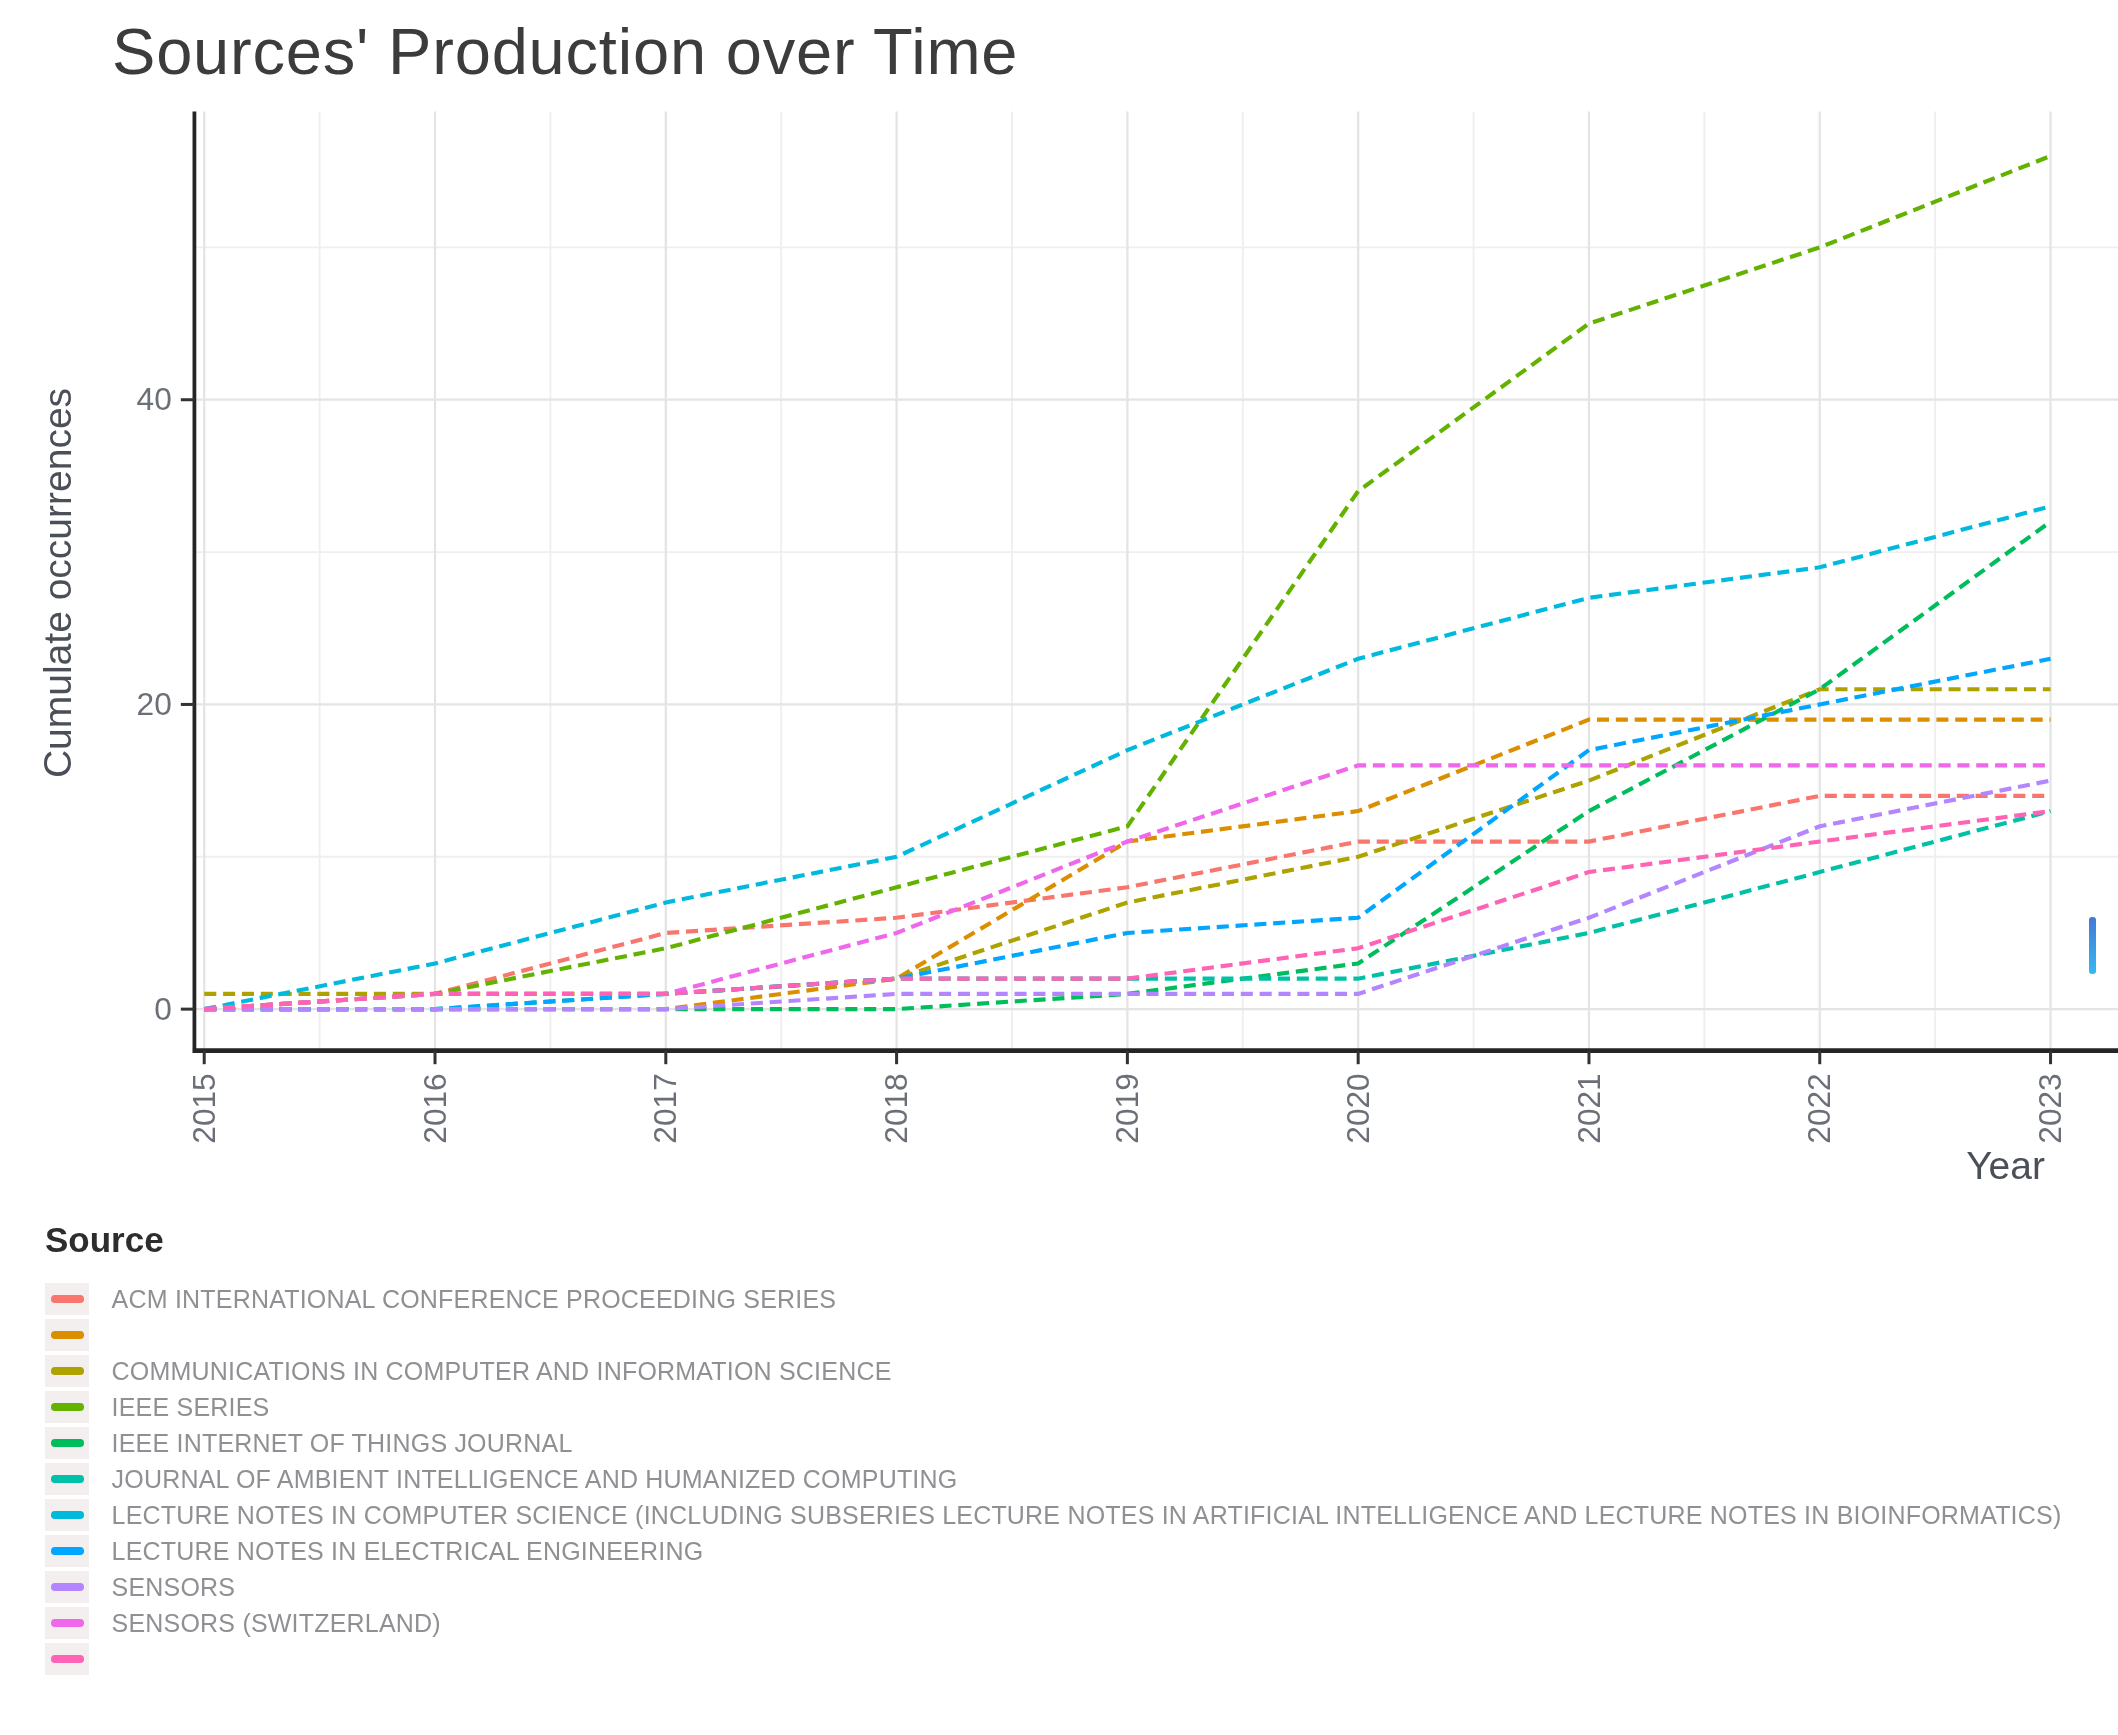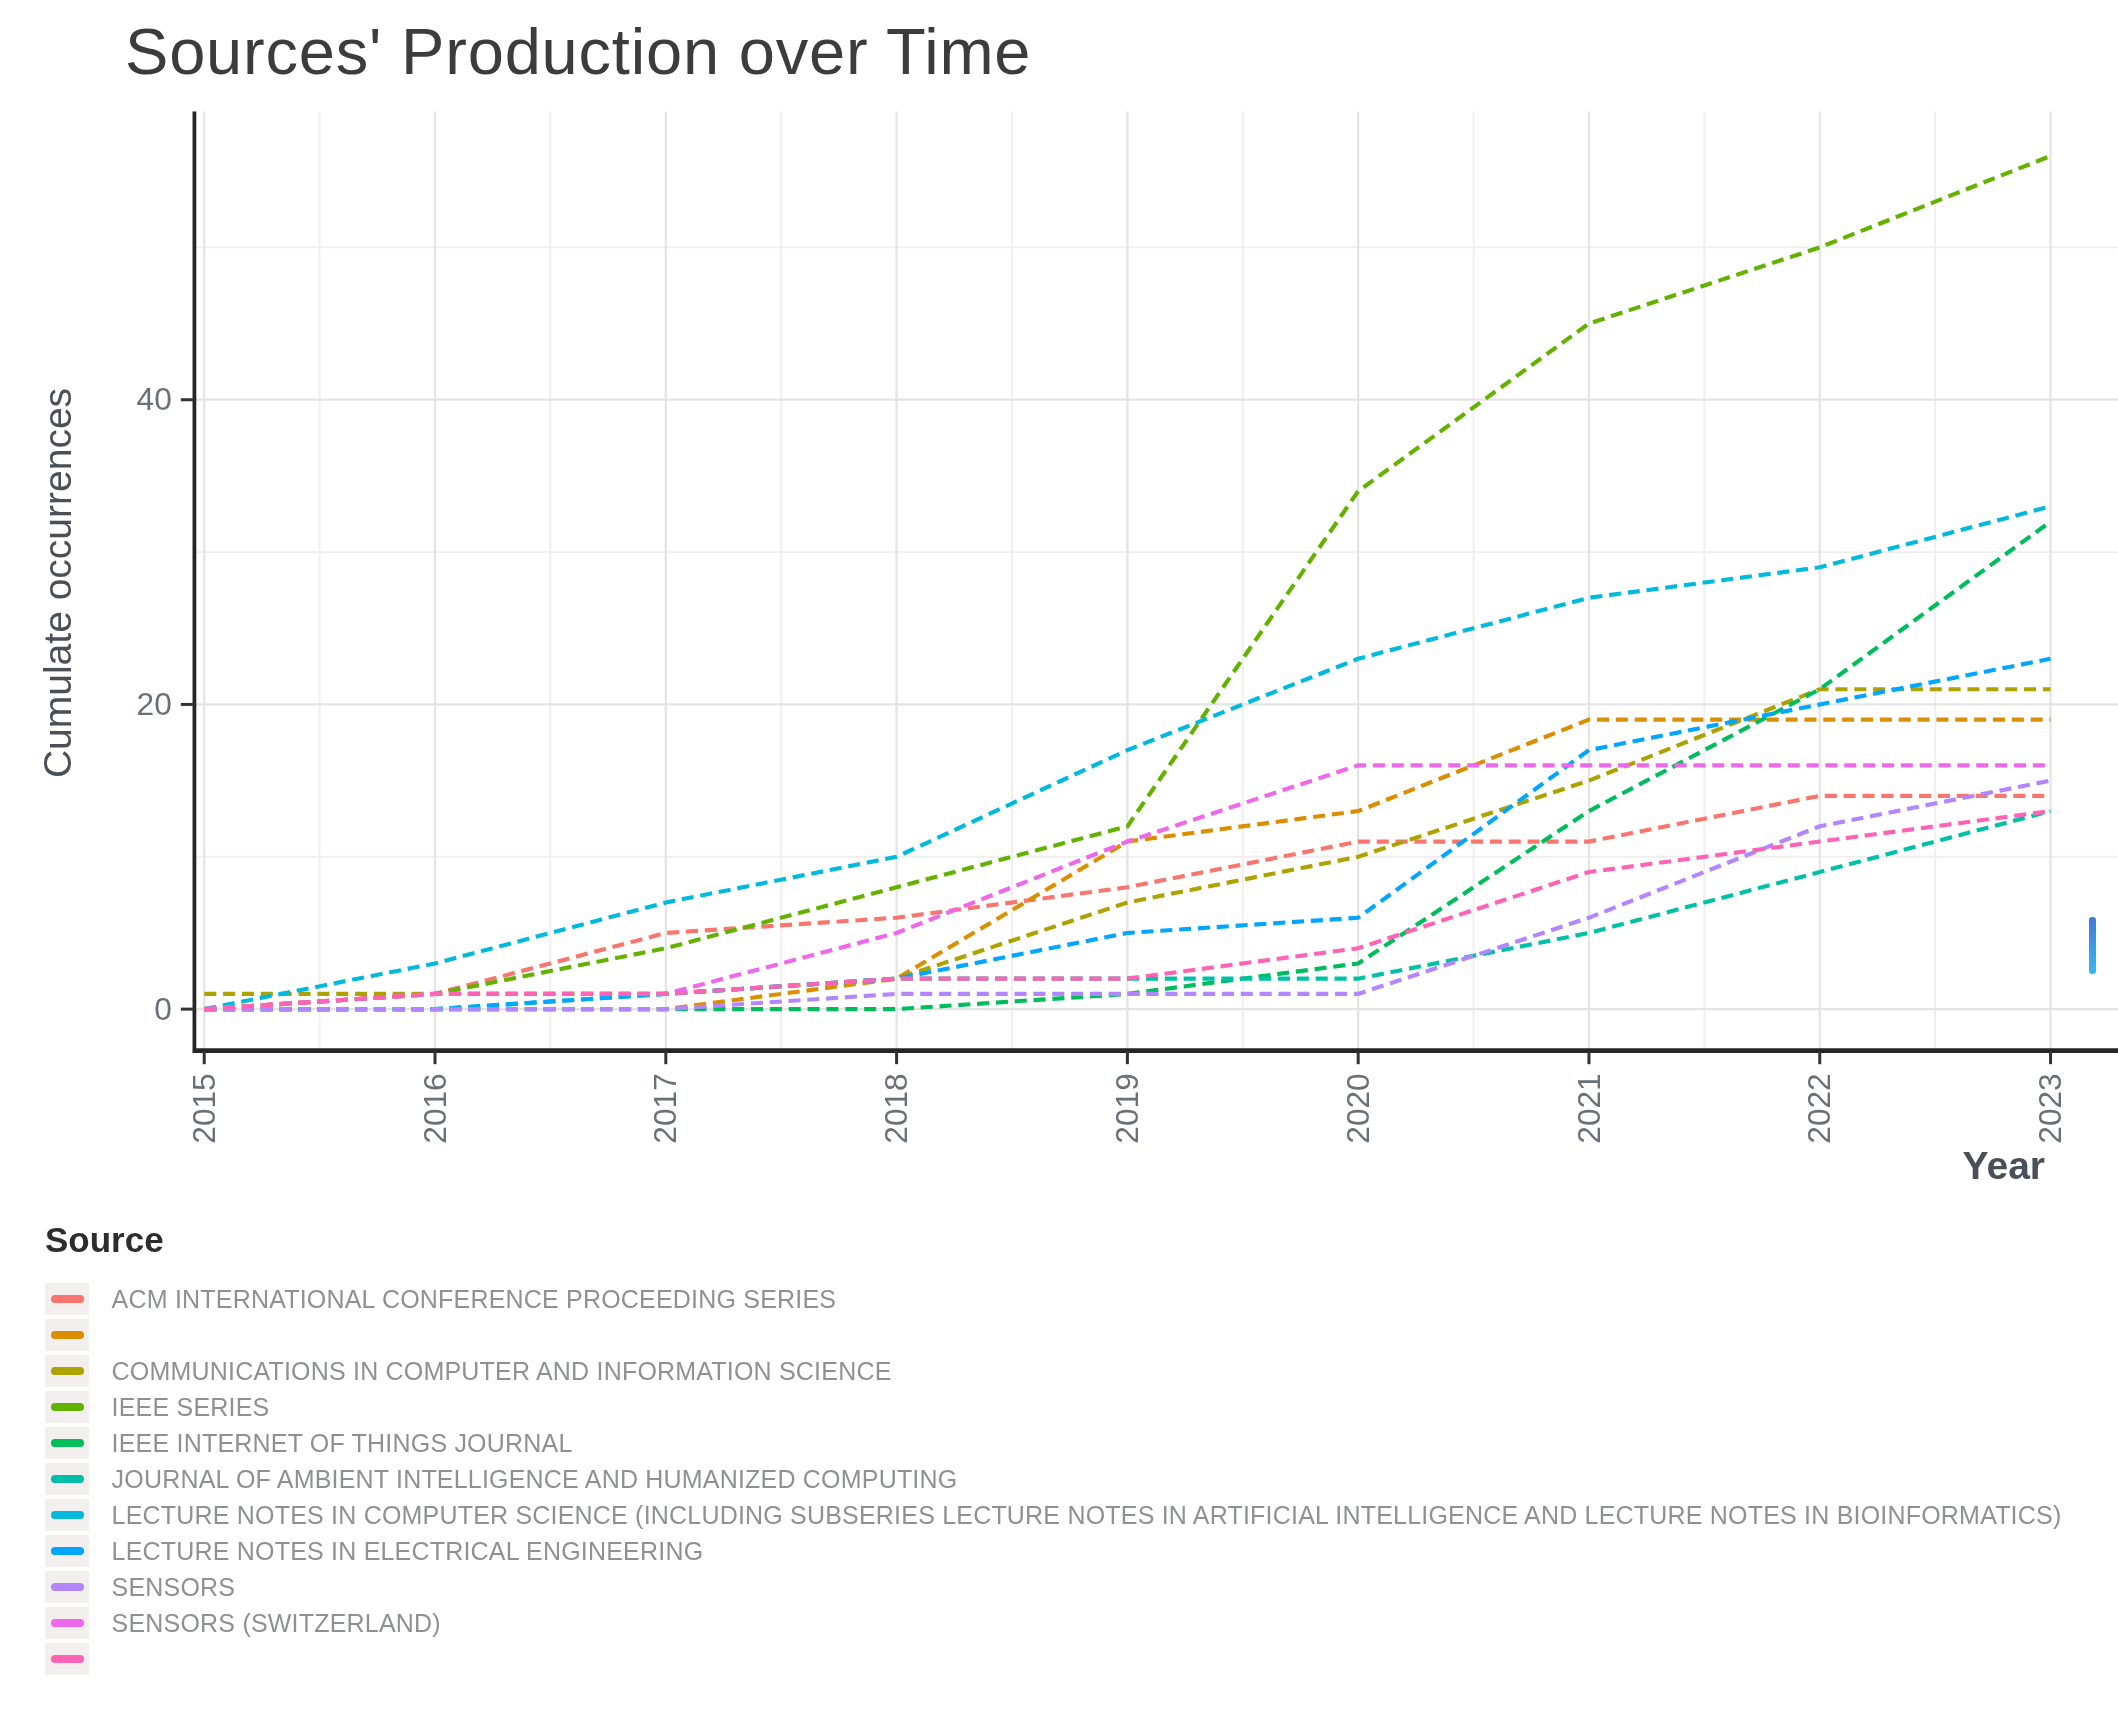--- a/index.html
+++ b/index.html
@@ -1,31 +1,31 @@
 <!DOCTYPE html>
 <html style="font-size:12px"><head>
 <meta charset="utf-8">
 <style>
   html,body{margin:0;padding:0;background:#ffffff;}
   #stage{
     position:relative;width:2119px;height:1735px;background:#ffffff;overflow:hidden;
     font-family:"Liberation Sans", sans-serif;
   }
   #chart-title{
-    position:absolute;left:125px;top:13.6px;
+    position:absolute;left:112px;top:13.6px;
     font-size:65px;font-weight:400;color:#3c3c3c;letter-spacing:0.8px;white-space:nowrap;
   }
   #plot-svg{position:absolute;left:0;top:0;}
   #y-axis-title{
     position:absolute;left:-229px;top:561px;width:573px;text-align:center;
     transform:rotate(-90deg);font-size:39px;color:#4b4f58;
   }
   #x-axis-title{
     position:absolute;left:1841px;top:1144px;width:204px;text-align:right;
-    font-size:39px;color:#4b4f58;font-weight:bold;
+    font-size:39px;color:#4b4f58;
   }
   #scroll-fragment{
     position:absolute;left:2089px;top:917px;width:6.8px;height:57px;border-radius:3px;
     background:linear-gradient(180deg,#4479d4 0%,#35b9f1 100%);
   }
   #legend{position:absolute;left:45px;top:1220px;width:2067px;}
   #legend-title{font-size:35px;font-weight:700;color:#2d2d2d;margin-bottom:21px;}
   .legend-row{display:flex;align-items:center;height:36px;}
   .legend-key{
     width:44px;height:32px;background:#f3efee;display:flex;align-items:center;justify-content:center;

